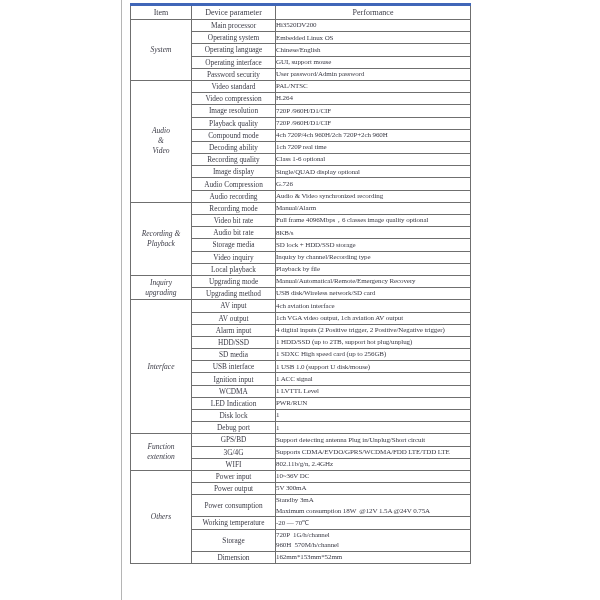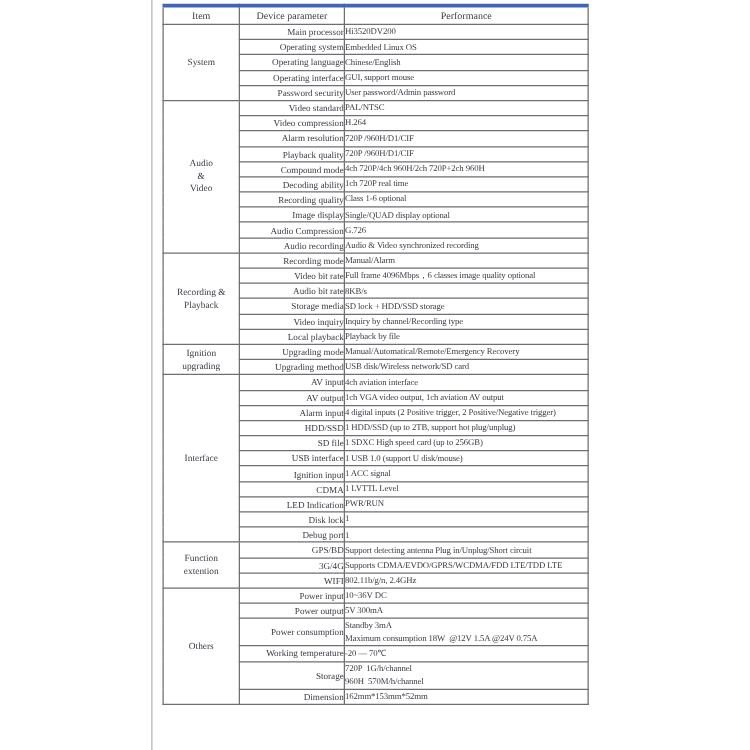--- a/index.html
+++ b/index.html
@@ -51,23 +51,24 @@
     font-size: 8px;
     text-align: center;
     white-space: nowrap;
   }
   .cell-item {
     text-align: center;
     vertical-align: middle;
     white-space: pre;
     font-size: 7.5px;
     line-height: 10px;
+    font-style: italic;
   }
   .cell-param {
-    text-align: right;
+    text-align: center;
     vertical-align: middle;
     white-space: nowrap;
     font-size: 7.3px;
     height: 12.2px;
     line-height: 9px;
   }
   .cell-perf {
     text-align: left;
     vertical-align: middle;
     padding-left: 4px;
@@ -123,21 +124,21 @@
 &amp;
 Video</td>
           <td class="cell-param">Video standard</td>
           <td class="cell-perf">PAL/NTSC</td>
         </tr>
         <tr>
           <td class="cell-param">Video compression</td>
           <td class="cell-perf">H.264</td>
         </tr>
         <tr>
-          <td class="cell-param">Alarm resolution</td>
+          <td class="cell-param">Image resolution</td>
           <td class="cell-perf">720P /960H/D1/CIF</td>
         </tr>
         <tr>
           <td class="cell-param">Playback quality</td>
           <td class="cell-perf">720P /960H/D1/CIF</td>
         </tr>
         <tr>
           <td class="cell-param">Compound mode</td>
           <td class="cell-perf">4ch 720P/4ch 960H/2ch 720P+2ch 960H</td>
         </tr>
@@ -181,21 +182,21 @@
         </tr>
         <tr>
           <td class="cell-param">Video inquiry</td>
           <td class="cell-perf">Inquiry by channel/Recording type</td>
         </tr>
         <tr>
           <td class="cell-param">Local playback</td>
           <td class="cell-perf">Playback by file</td>
         </tr>
         <tr>
-          <td rowspan="2" class="cell-item">Ignition
+          <td rowspan="2" class="cell-item">Inquiry
 upgrading</td>
           <td class="cell-param">Upgrading mode</td>
           <td class="cell-perf">Manual/Automatical/Remote/Emergency Recovery</td>
         </tr>
         <tr>
           <td class="cell-param">Upgrading method</td>
           <td class="cell-perf">USB disk/Wireless network/SD card</td>
         </tr>
         <tr>
           <td rowspan="11" class="cell-item">Interface</td>
@@ -208,33 +209,33 @@
         </tr>
         <tr>
           <td class="cell-param">Alarm input</td>
           <td class="cell-perf">4 digital inputs (2 Positive trigger, 2 Positive/Negative trigger)</td>
         </tr>
         <tr>
           <td class="cell-param">HDD/SSD</td>
           <td class="cell-perf">1 HDD/SSD (up to 2TB, support hot plug/unplug)</td>
         </tr>
         <tr>
-          <td class="cell-param">SD file</td>
+          <td class="cell-param">SD media</td>
           <td class="cell-perf">1 SDXC High speed card (up to 256GB)</td>
         </tr>
         <tr>
           <td class="cell-param">USB interface</td>
           <td class="cell-perf">1 USB 1.0 (support U disk/mouse)</td>
         </tr>
         <tr>
           <td class="cell-param">Ignition input</td>
           <td class="cell-perf">1 ACC signal</td>
         </tr>
         <tr>
-          <td class="cell-param">CDMA</td>
+          <td class="cell-param">WCDMA</td>
           <td class="cell-perf">1 LVTTL Level</td>
         </tr>
         <tr>
           <td class="cell-param">LED Indication</td>
           <td class="cell-perf">PWR/RUN</td>
         </tr>
         <tr>
           <td class="cell-param">Disk lock</td>
           <td class="cell-perf">1</td>
         </tr>

